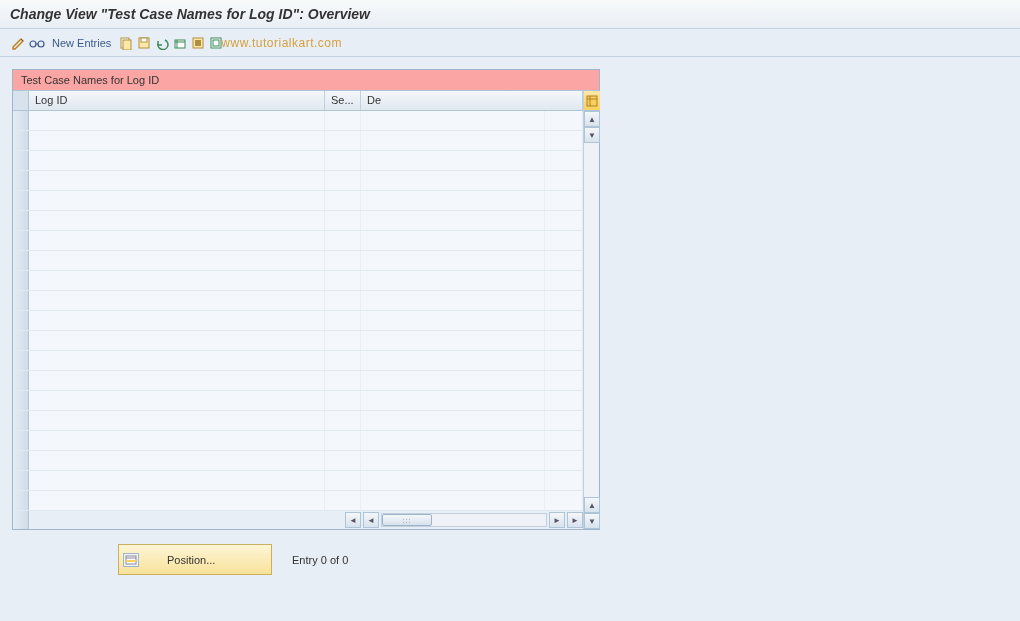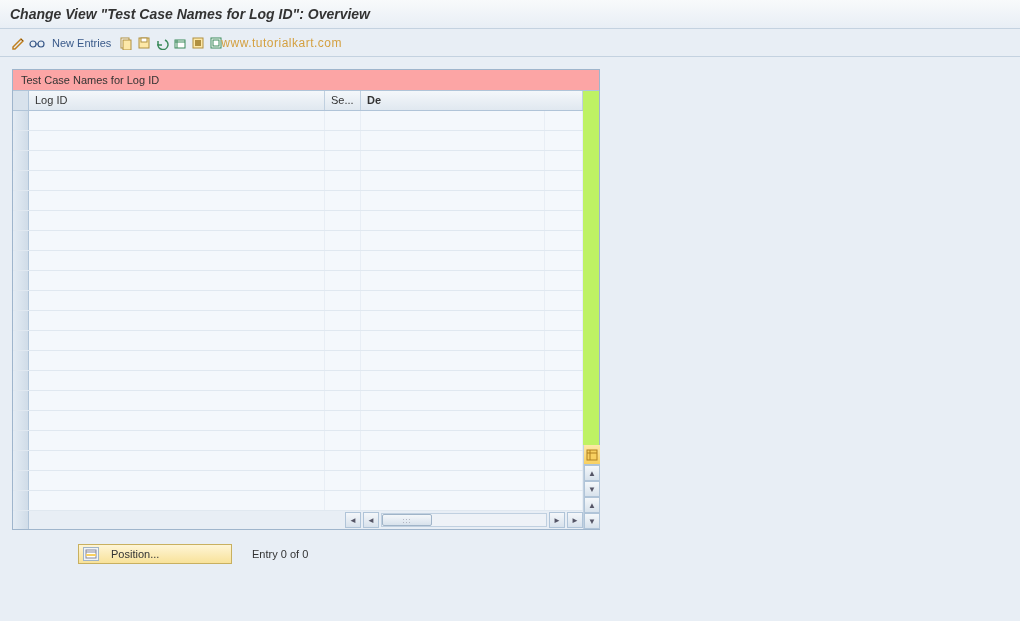--- a/index.html
+++ b/index.html
@@ -61,22 +61,21 @@
     }
     .table-title {
       background: #fca5a5;
       padding: 4px 8px;
       font-size: 11px;
       color: #333;
       border-bottom: 1px solid #b0c4d8;
     }
     .grid-wrapper {
       display: flex;
-      background: #bef264;
-      align-items: flex-end;
+      background: #15803d;
     }
     .grid-main {
       flex: 1;
     }
     .grid-header {
       display: flex;
       background: linear-gradient(#f4f7fa, #e0e8f0);
       border-bottom: 1px solid #b0c4d8;
       height: 20px;
     }
@@ -85,21 +84,21 @@
       font-size: 11px;
       color: #333;
       border-right: 1px solid #c0d0e0;
       overflow: hidden;
       white-space: nowrap;
     }
     .col-selector { width: 16px; background: #d8e2ec; border-right: 1px solid #b0c4d8; }
     .col-logid { width: 296px; }
     .col-se { width: 36px; }
     .col-testcase { width: 184px; }
-    .col-de { width: 20px; flex: 1; font-weight: bold; }
+    .col-de { width: 20px; flex: 1; }
     .grid-body {
       height: 400px;
       overflow: hidden;
       position: relative;
     }
     .grid-row {
       display: flex;
       height: 20px;
       border-bottom: 1px solid #e0e8f0;
     }
@@ -193,27 +192,27 @@
       align-items: center;
       padding: 14px 10px;
       gap: 20px;
     }
     .position-btn {
       background: linear-gradient(#fef5d6, #f8e29a);
       border: 1px solid #c8b060;
       padding: 2px 8px 2px 4px;
       display: flex;
       align-items: center;
-      gap: 12px;
+      gap: 28px;
       cursor: pointer;
       font-size: 11px;
       color: #333;
-      margin-left: 56px;
+      margin-left: 96px;
       width: 154px;
-      height: 20px;
+      height: 31px;
     }
     .position-btn .icon-box {
       width: 16px;
       height: 14px;
       background: #f0f4f8;
       border: 1px solid #a0b4c8;
       display: flex;
       align-items: center;
       justify-content: center;
       font-size: 8px;

